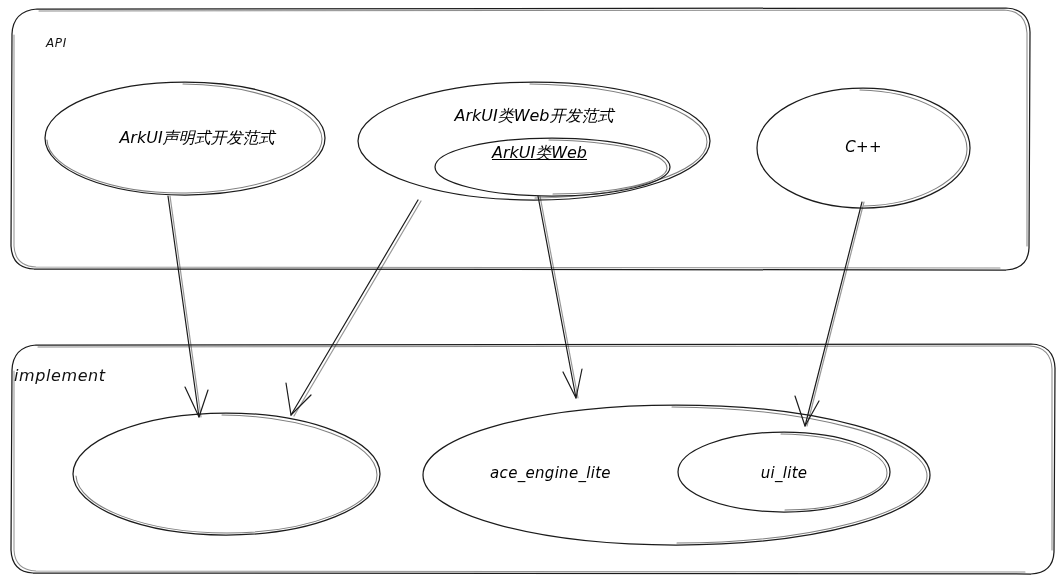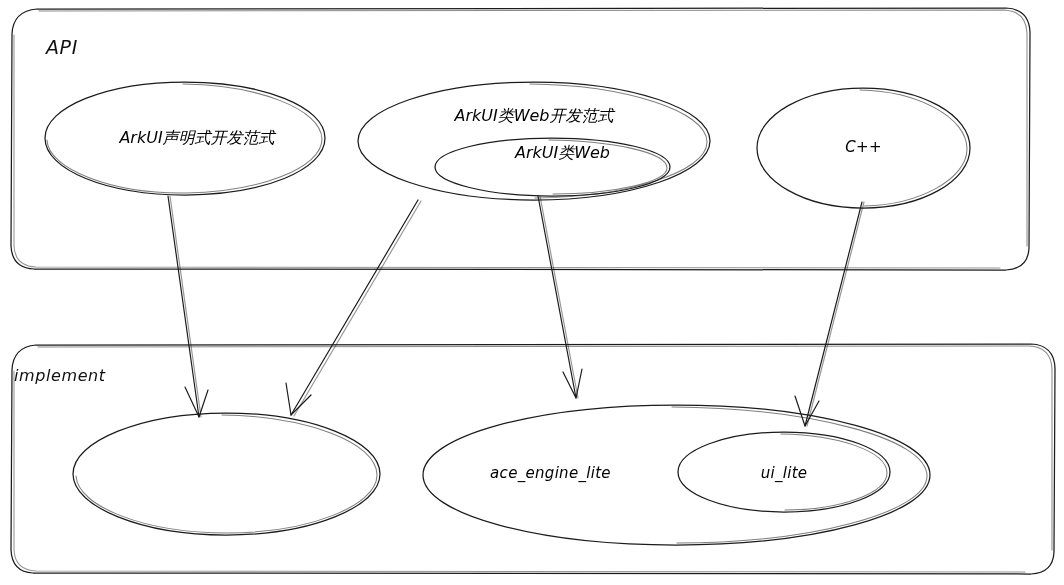--- a/index.html
+++ b/index.html
@@ -53,21 +53,21 @@
     stroke-linejoin: round;
   }
   .lbl {
     position: absolute;
     color: #111111;
     font-family: "DejaVu Sans", sans-serif;
     white-space: pre;
     -webkit-font-smoothing: antialiased;
   }
   .container-label {
-    font-size: 19px;
+    font-size: 12px;
     letter-spacing: 0.6px;
     font-style: italic;
   }
   .node-label {
     font-size: 16px;
     text-align: center;
     line-height: 1.28;
     font-style: italic;
   }
   .node-label.mono-ish {
@@ -191,21 +191,21 @@
   </svg>
 
   <div class="lbl container-label" style="left:46px; top:36px;">API</div>
 
   <div class="lbl container-label" style="left:14px; top:366px; font-size:16px;">implement</div>
 
   <div class="center-box node-label" style="left:45px; top:118px; width:280px; height:40px;margin-left:12px;">ArkUI声明式开发范式</div>
 
   <div class="center-box node-label" style="left:358px; top:100px; width:352px; height:32px;">ArkUI类Web开发范式</div>
 
-  <div class="center-box node-label" style="left:445px; top:142px; width:235px; height:22px;">ArkUI类Web</div>
+  <div class="center-box node-label" style="left:422px; top:142px; width:235px; height:22px;text-decoration:underline;">ArkUI类Web</div>
 
 
   <div class="center-box node-label mono-ish" style="left:757px; top:133px; width:213px; height:30px; font-size:15px;">C++</div>
 
 
   <div class="center-box node-label mono-ish" style="left:423px; top:460px; width:255px; height:28px; font-size:15px;">ace_engine_lite</div>
 
   <div class="center-box node-label mono-ish" style="left:678px; top:460px; width:212px; height:28px; font-size:15px;">ui_lite</div>
 
 </div>

